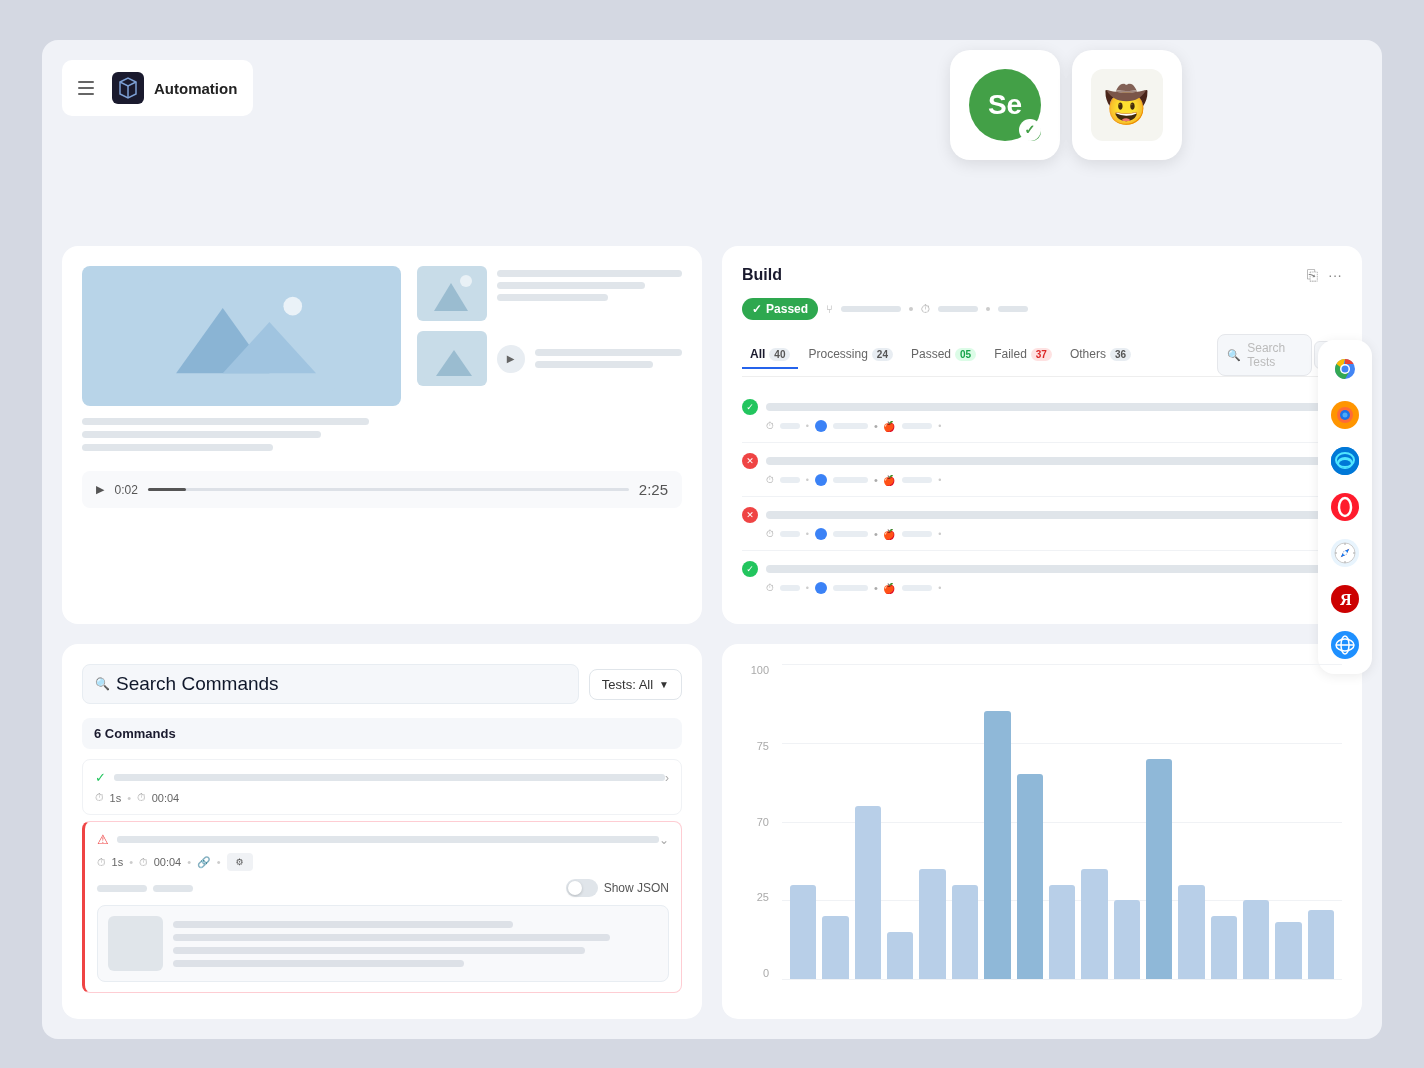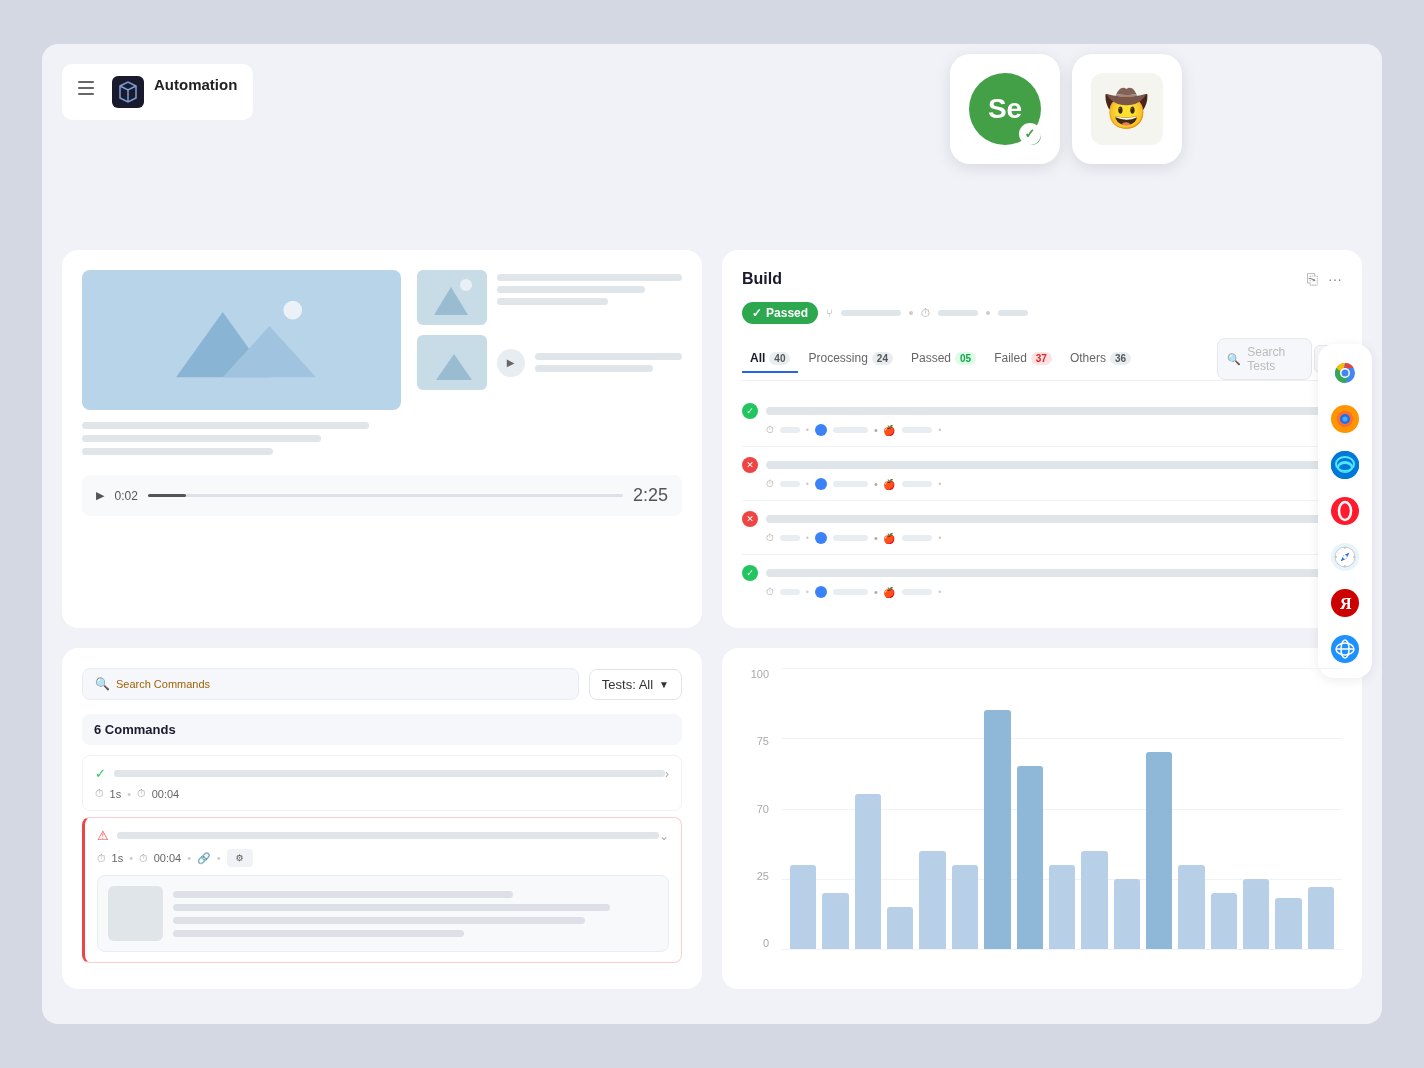--- a/index.html
+++ b/index.html
@@ -17,20 +17,21 @@
       background: #f0f2f7;
       border-radius: 16px;
       width: 1340px;
       min-height: 980px;
       padding: 20px;
       position: relative;
     }
     
     .header {
       display: flex;
+      align-items: center;
       gap: 10px;
       margin-bottom: 20px;
       background: white;
       border-radius: 10px;
       padding: 12px 16px;
       width: fit-content;
     }
     .hamburger-icon {
       width: 24px;
       height: 24px;
@@ -272,21 +273,21 @@
       background: #dde1e7;
       border-radius: 3px;
       position: relative;
     }
     .progress-bar-fill {
       width: 8%;
       height: 100%;
       background: #555;
       border-radius: 3px;
     }
-    .time-end { font-size: 18px; color: #555; }
+    .time-end { font-size: 15px; color: #555; }
 
     
     .build-card {
       background: white;
       border-radius: 16px;
       padding: 20px;
     }
     .build-header {
       display: flex;
       align-items: center;
@@ -955,21 +956,21 @@
           <div class="test-tag" style="width:30px;"></div>
           <span style="color:#ccc;font-size:9px;">•</span>
         </div>
       </div>
     </div>
 
     <div class="commands-card">
       <div class="search-commands-row">
         <div class="search-cmd-input">
           <span style="color:#aaa;font-size:12px;">🔍</span>
-          <span style="color:#a16207;font-size:11px;">Search Commands</span>
+          <span style="color:#0f172a;font-size:19px;">Search Commands</span>
         </div>
         <div class="view-all-btn">
           <span>Tests: All</span>
           <span style="font-size:10px;">▼</span>
         </div>
       </div>
 
       <div class="commands-title">6 Commands</div>
 
       <div class="cmd-item success">
@@ -1003,20 +1004,32 @@
           <span style="color:#ccc;">•</span>
           <span style="color:#aaa;font-size:11px;">⏱</span>
           <span class="cmd-time">00:04</span>
           <span style="color:#ccc;">•</span>
           <span style="color:#aaa;font-size:11px;">🔗</span>
           <span style="color:#ccc;">•</span>
           <div class="cmd-icon-badge" style="width:26px;height:18px;background:#f0f2f5;border-radius:4px;display:flex;align-items:center;justify-content:center;font-size:9px;">⚙</div>
         </div>
 
         <div class="cmd-expanded">
+          <div class="show-json-row">
+            <div class="json-tabs">
+              <div class="json-tab" style="width:50px;"></div>
+              <div class="json-tab" style="width:40px;"></div>
+            </div>
+            <div class="show-json-toggle">
+              <div class="toggle-switch">
+                <div class="toggle-knob"></div>
+              </div>
+              <span>Show JSON</span>
+            </div>
+          </div>
           <div class="cmd-preview">
             <div class="cmd-preview-thumb"></div>
             <div class="cmd-preview-lines">
               <div class="preview-line" style="width:70%"></div>
               <div class="preview-line" style="width:90%"></div>
               <div class="preview-line" style="width:85%"></div>
               <div class="preview-line" style="width:60%"></div>
             </div>
           </div>
         </div>

